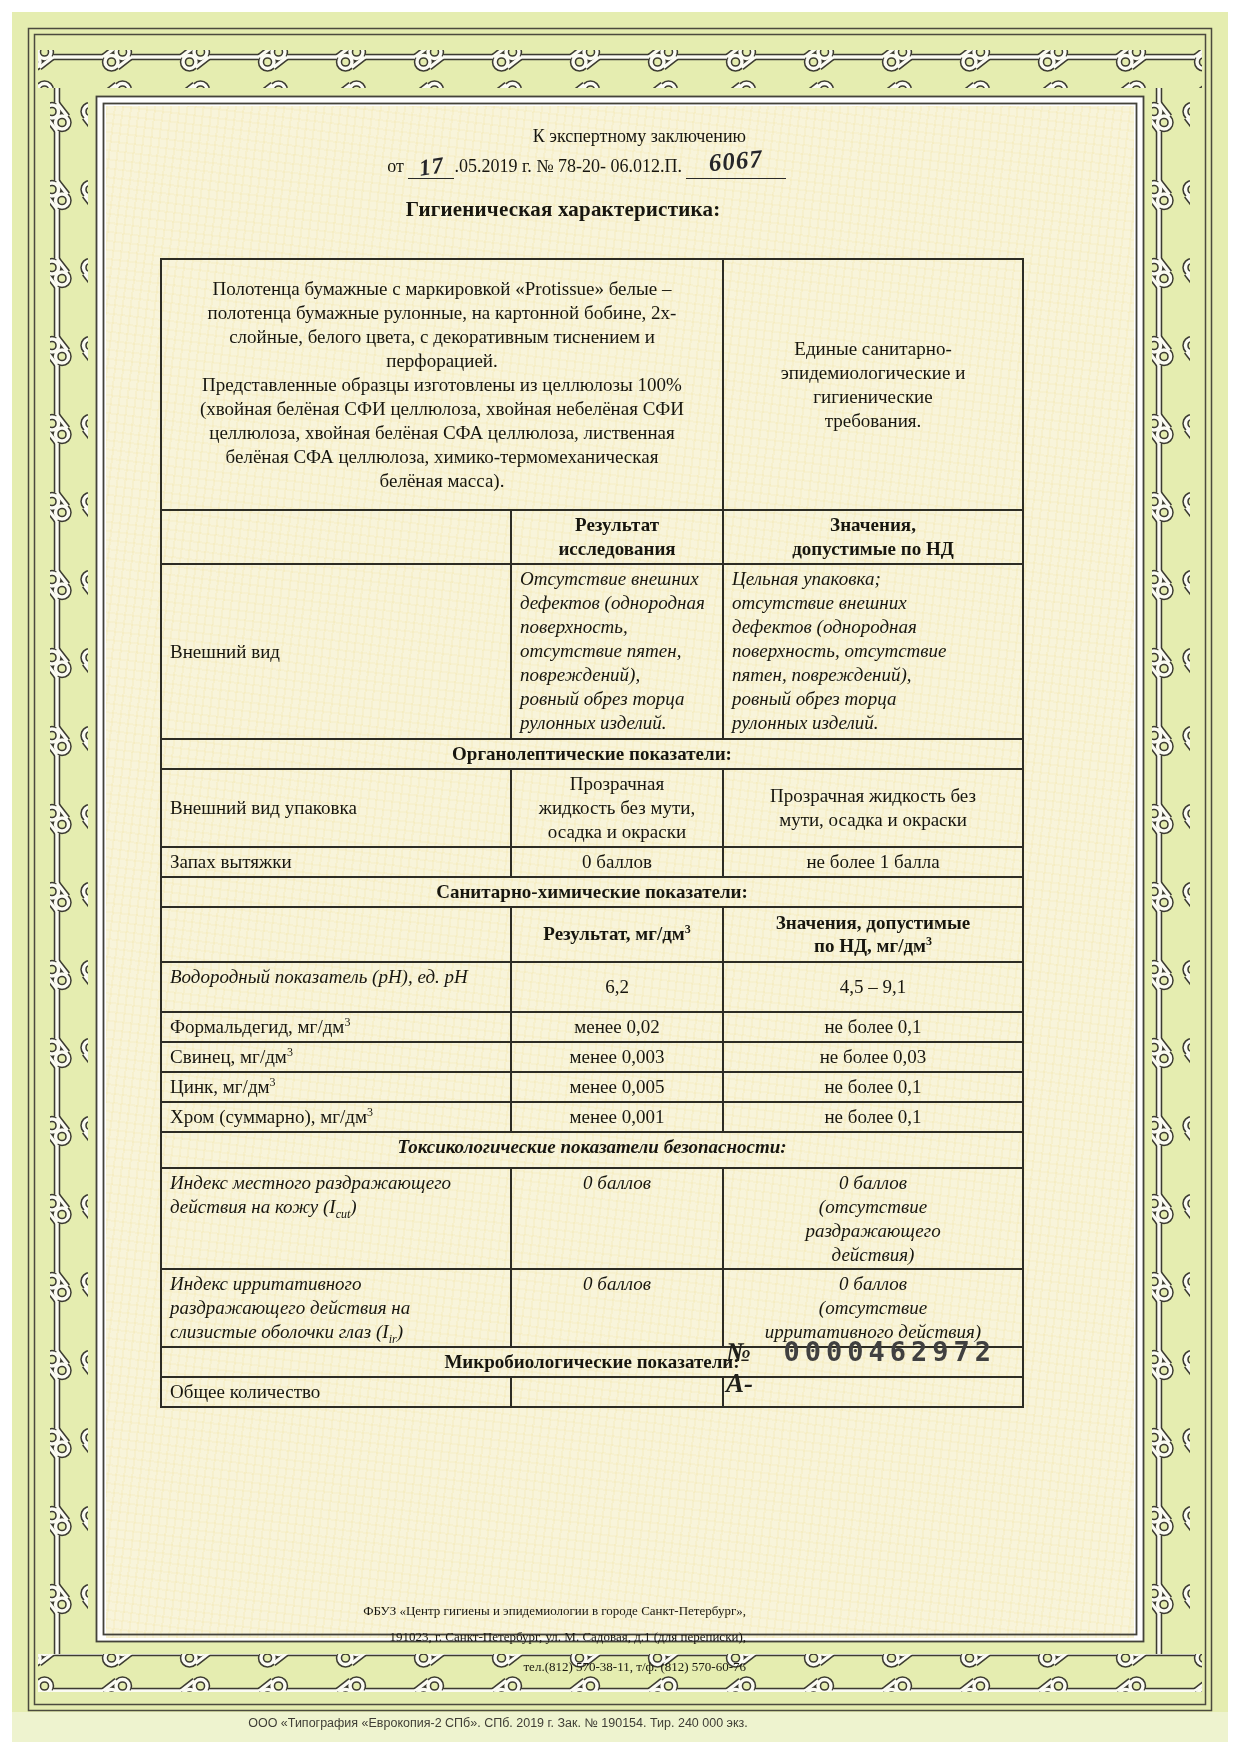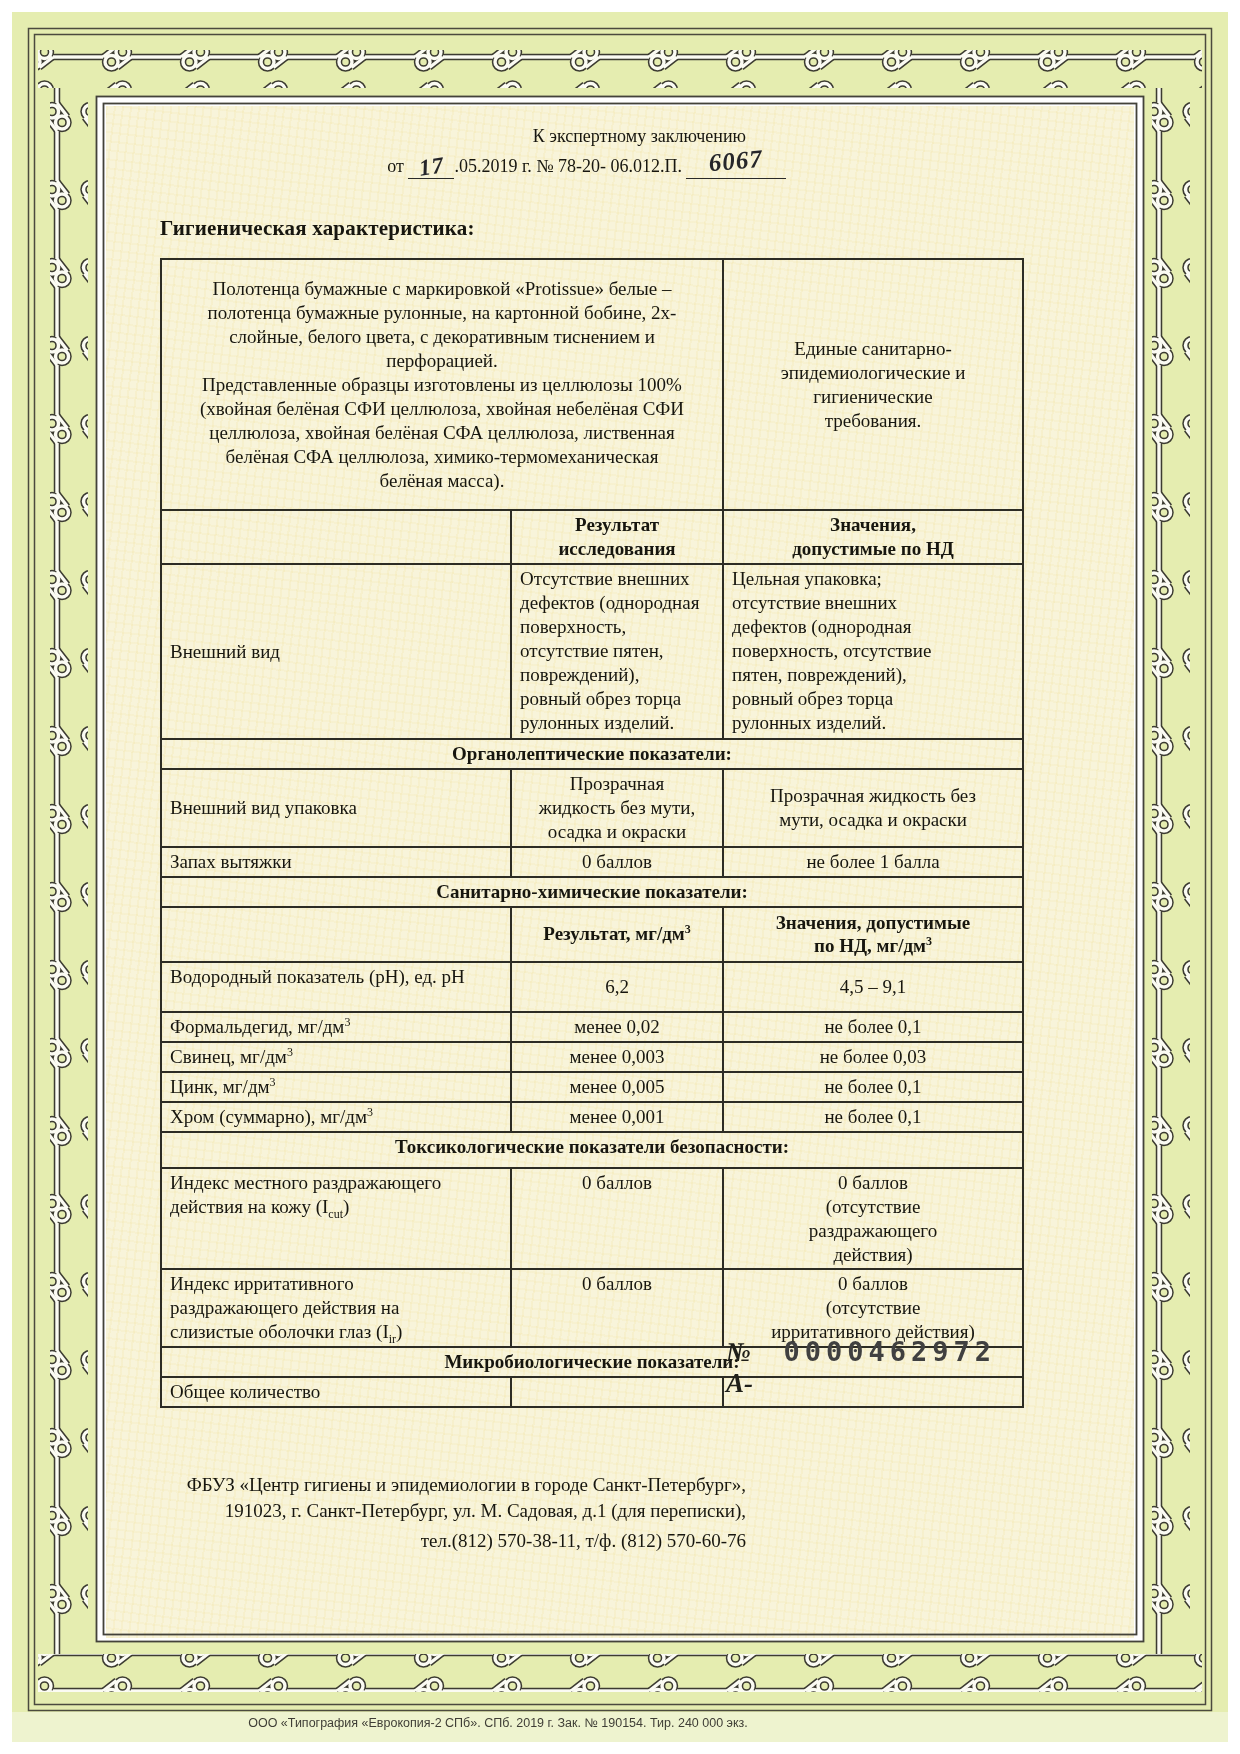--- a/index.html
+++ b/index.html
@@ -19,41 +19,41 @@
   .layer {position:absolute; left:0; top:0; width:996px; height:1754px; z-index:2;}
 
   .note1 {position:absolute; right:250px; top:126px; font-size:18px; white-space:nowrap;}
   .note2 {position:absolute; right:210px; top:150px; font-size:18px; white-space:nowrap;}
   .blank {display:inline-block; min-width:46px; text-align:center; border-bottom:1.6px solid #2a2a2a;}
   .blank2 {display:inline-block; min-width:100px; text-align:center; border-bottom:1.6px solid #2a2a2a; margin-left:4px;}
   .hand {font-style:italic; font-weight:bold; font-size:23px; letter-spacing:1px; display:inline-block;
          transform:rotate(-8deg) translateY(2px); color:#26262a;}
   .hand2 {font-size:25px; transform:rotate(-5deg) translateY(-3px);}
 
-  .title {position:absolute; left:160px; top:216px; width:806px; 
+  .title {position:absolute; left:160px; top:197px; width:806px; text-align:center;
           font-size:21px; font-weight:bold; letter-spacing:0.2px;}
 
   table.main {position:absolute; left:160px; top:258px; width:862px;
               border-collapse:collapse; table-layout:fixed; font-size:19px; line-height:1.26;}
   table.main td {border:2px solid #2d2c24; padding:2px 8px; vertical-align:middle; overflow:hidden;}
   .section {font-weight:bold; text-align:center;}
   .val  {text-align:center;}
-  .vtop {vertical-align:top !important;}
+  .vtop {vertical-align:top !important;font-style:italic;}
   .desc {text-align:center; vertical-align:top !important; padding:17px 10px !important;}
   .req  {text-align:center;}
   .boldc {font-weight:bold; text-align:center;}
   table.main sup {font-size:12px; line-height:0;}
   table.main sub {font-size:12px; line-height:0;}
 
   .serial {position:absolute; left:726px; top:1336px; display:flex; align-items:baseline; gap:12px; z-index:3;}
   .serial-prefix {font-weight:bold; font-size:27px; color:#20201a; font-style:italic;}
   .serial-num {font-family:"DejaVu Sans Mono", monospace; font-weight:bold; font-size:27px;
                letter-spacing:5px; color:#404040;}
 
-  .org {position:absolute; right:250px; top:1472px; text-align:right; font-size:19px;
+  .org {position:absolute; right:250px; top:1598px; text-align:right; font-size:13px;
         line-height:26px; z-index:5; white-space:nowrap;}
   .org .l3 {display:block; margin-top:4px;}
 
   .printer {position:absolute; left:0; right:0; top:1716px; text-align:center;
             font-family:"Liberation Sans", sans-serif; font-size:12.5px; color:#3f3e36; z-index:5;}
 </style>
 </head>
 <body>
 
 <div class="content-bg"></div>

